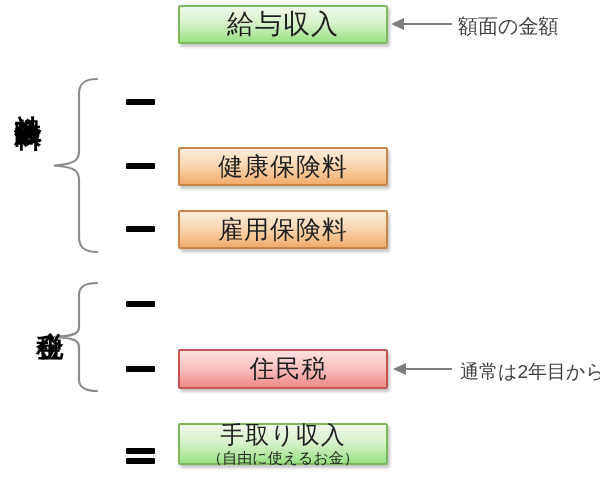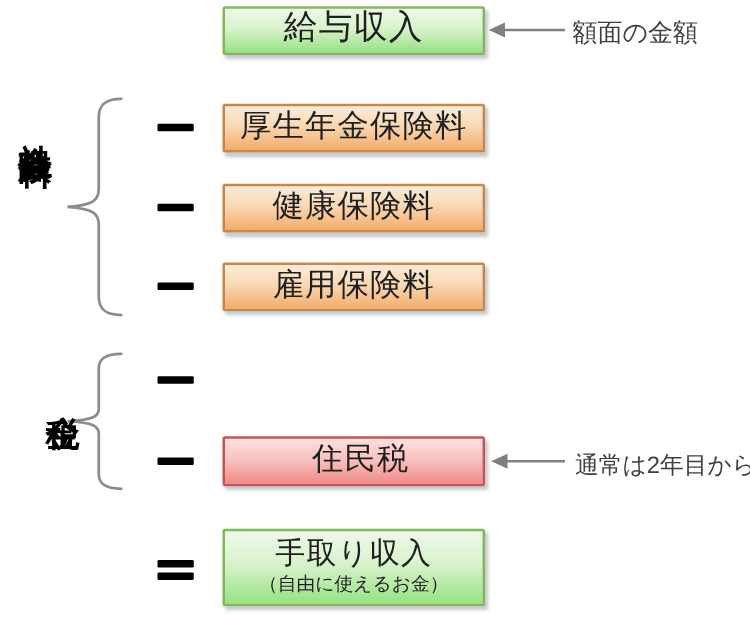--- a/index.html
+++ b/index.html
@@ -24,21 +24,20 @@
     box-shadow:2px 3px 3px rgba(130,130,130,0.45);
     text-align:center;
   }
   .box .lbl{
     font-size:25px;
     font-weight:500;
     letter-spacing:1px;
     color:#1f1f1f;
     line-height:1.1;
     white-space:nowrap;
-    font-family:Liberation Mono, monospace;
   }
   .box .sub{
     font-size:15px;
     font-weight:500;
     color:#1f1f1f;
     line-height:1.15;
     white-space:nowrap;
   }
   .green{
     border:2px solid #7fb75c;
@@ -116,23 +115,20 @@
 
   <svg class="brace" style="left:48px;top:77px;" width="52" height="177" viewBox="0 0 52 177">
     <path d="M49,2 C36,2 31,7 31,17 L31,74 C31,83 27,87 6,88.5 C27,90 31,94 31,103 L31,160 C31,170 36,175 49,175" fill="none" stroke="#8c8c8c" stroke-width="2.2" stroke-linecap="round"></path>
   </svg>
   <div class="vlabel" style="left:14px;top:94px;">社会保険料</div>
 
   <div class="minus" style="top:99px;"></div>
   <div class="minus" style="top:163px;"></div>
   <div class="minus" style="top:226px;"></div>
 
-  <div class="box orange" style="top:83px;height:39px;">
-    <div class="lbl">厚生年金保険料</div>
-  </div>
   <div class="box orange" style="top:210px;height:39px;">
     <div class="lbl">雇用保険料</div>
   </div>
   <div class="box orange" style="top:147px;height:39px;">
     <div class="lbl">健康保険料</div>
   </div>
 
   <svg class="brace" style="left:48px;top:281px;" width="52" height="112" viewBox="0 0 52 112">
     <path d="M49,2 C36,2 31,6 31,14 L31,46 C31,52 27,55 6,56 C27,57 31,60 31,66 L31,98 C31,106 36,110 49,110" fill="none" stroke="#8c8c8c" stroke-width="2.2" stroke-linecap="round"></path>
   </svg>
@@ -147,18 +143,18 @@
 
   <div class="arrow-head" style="left:393px;top:363px;"></div>
   <div class="arrow-line" style="left:404px;top:368px;width:48px;"></div>
   <div class="annotation" style="left:460px;top:359px;font-size:19px;">通常は2年目から</div>
 
   <div class="equals">
     <div class="bar"></div>
     <div class="bar b2"></div>
   </div>
 
-  <div class="box green" style="top:423px;height:62px;">
+  <div class="box green" style="top:423px;height:42px;">
     <div class="lbl" style="font-size:24px;">手取り収入</div>
     <div class="sub">（自由に使えるお金）</div>
   </div>
 
 </div>
 
 </body></html>

